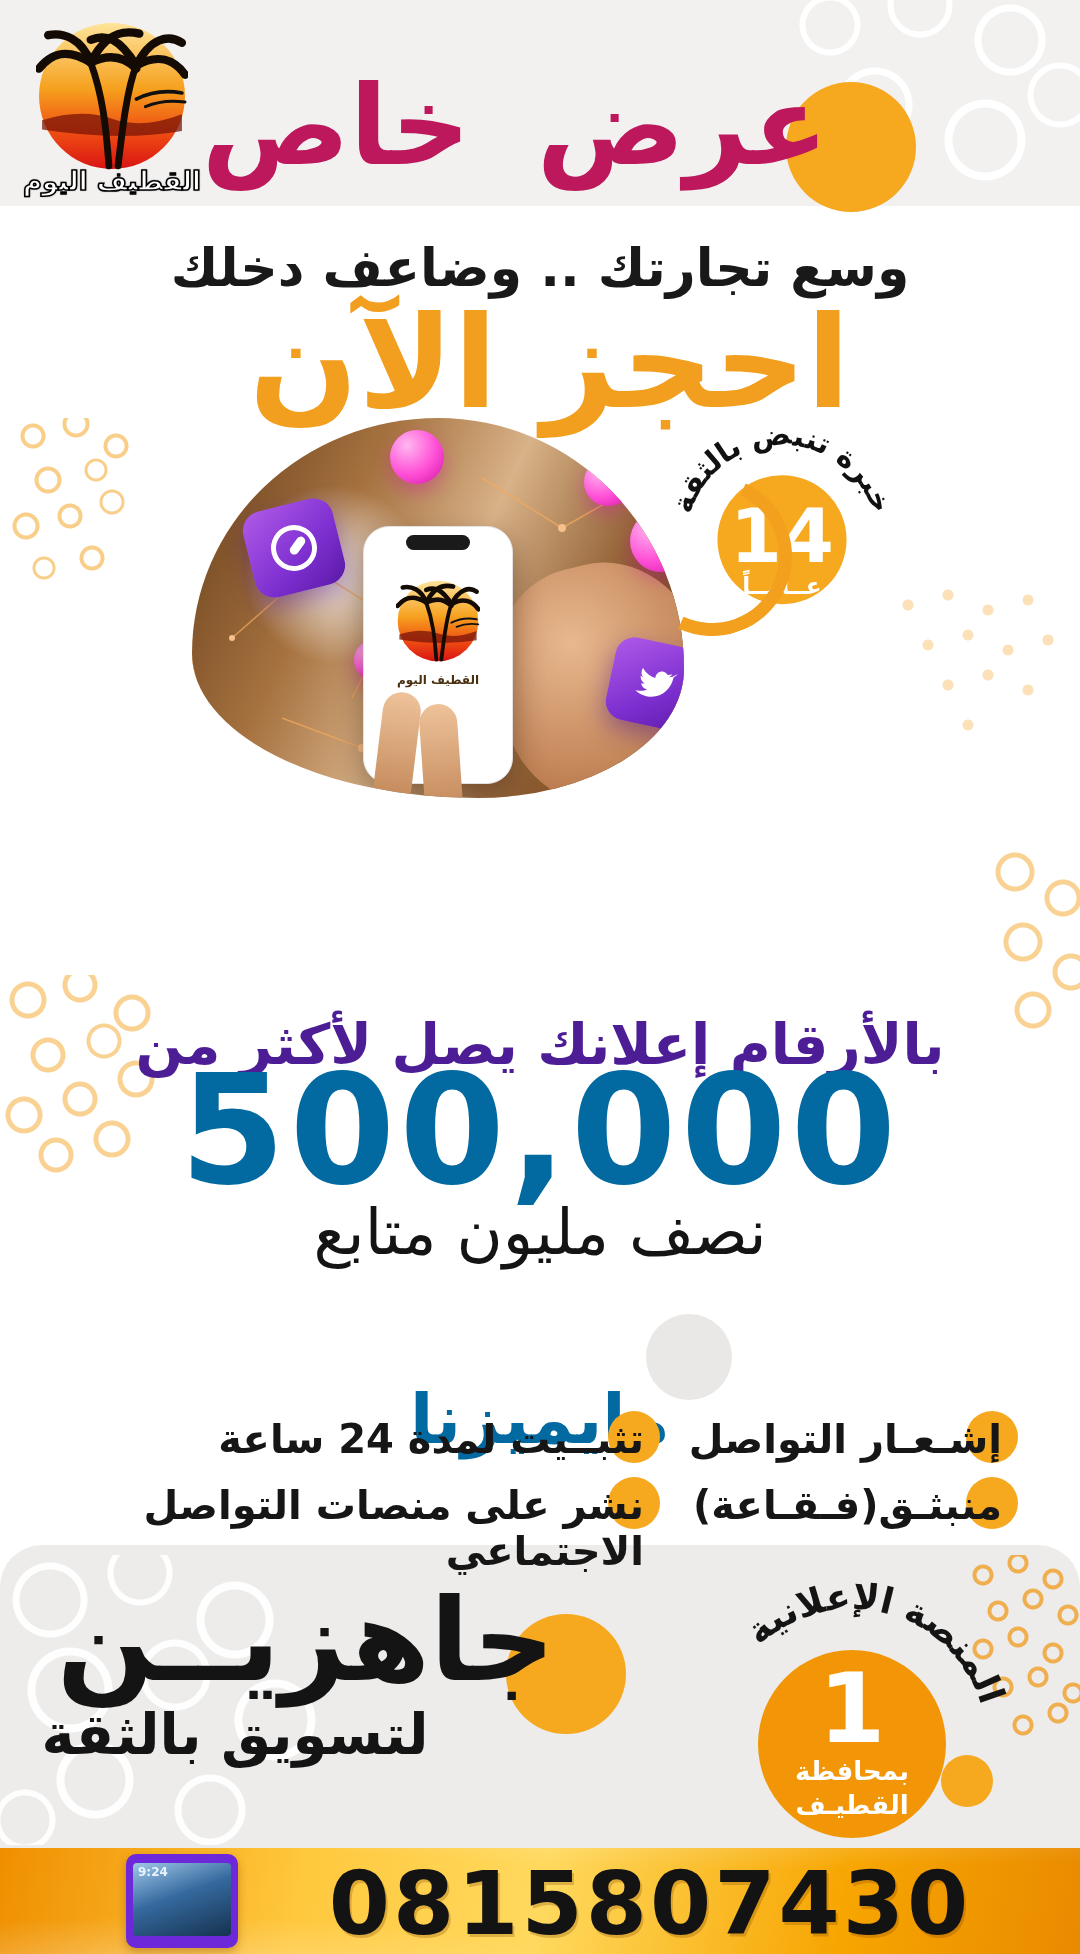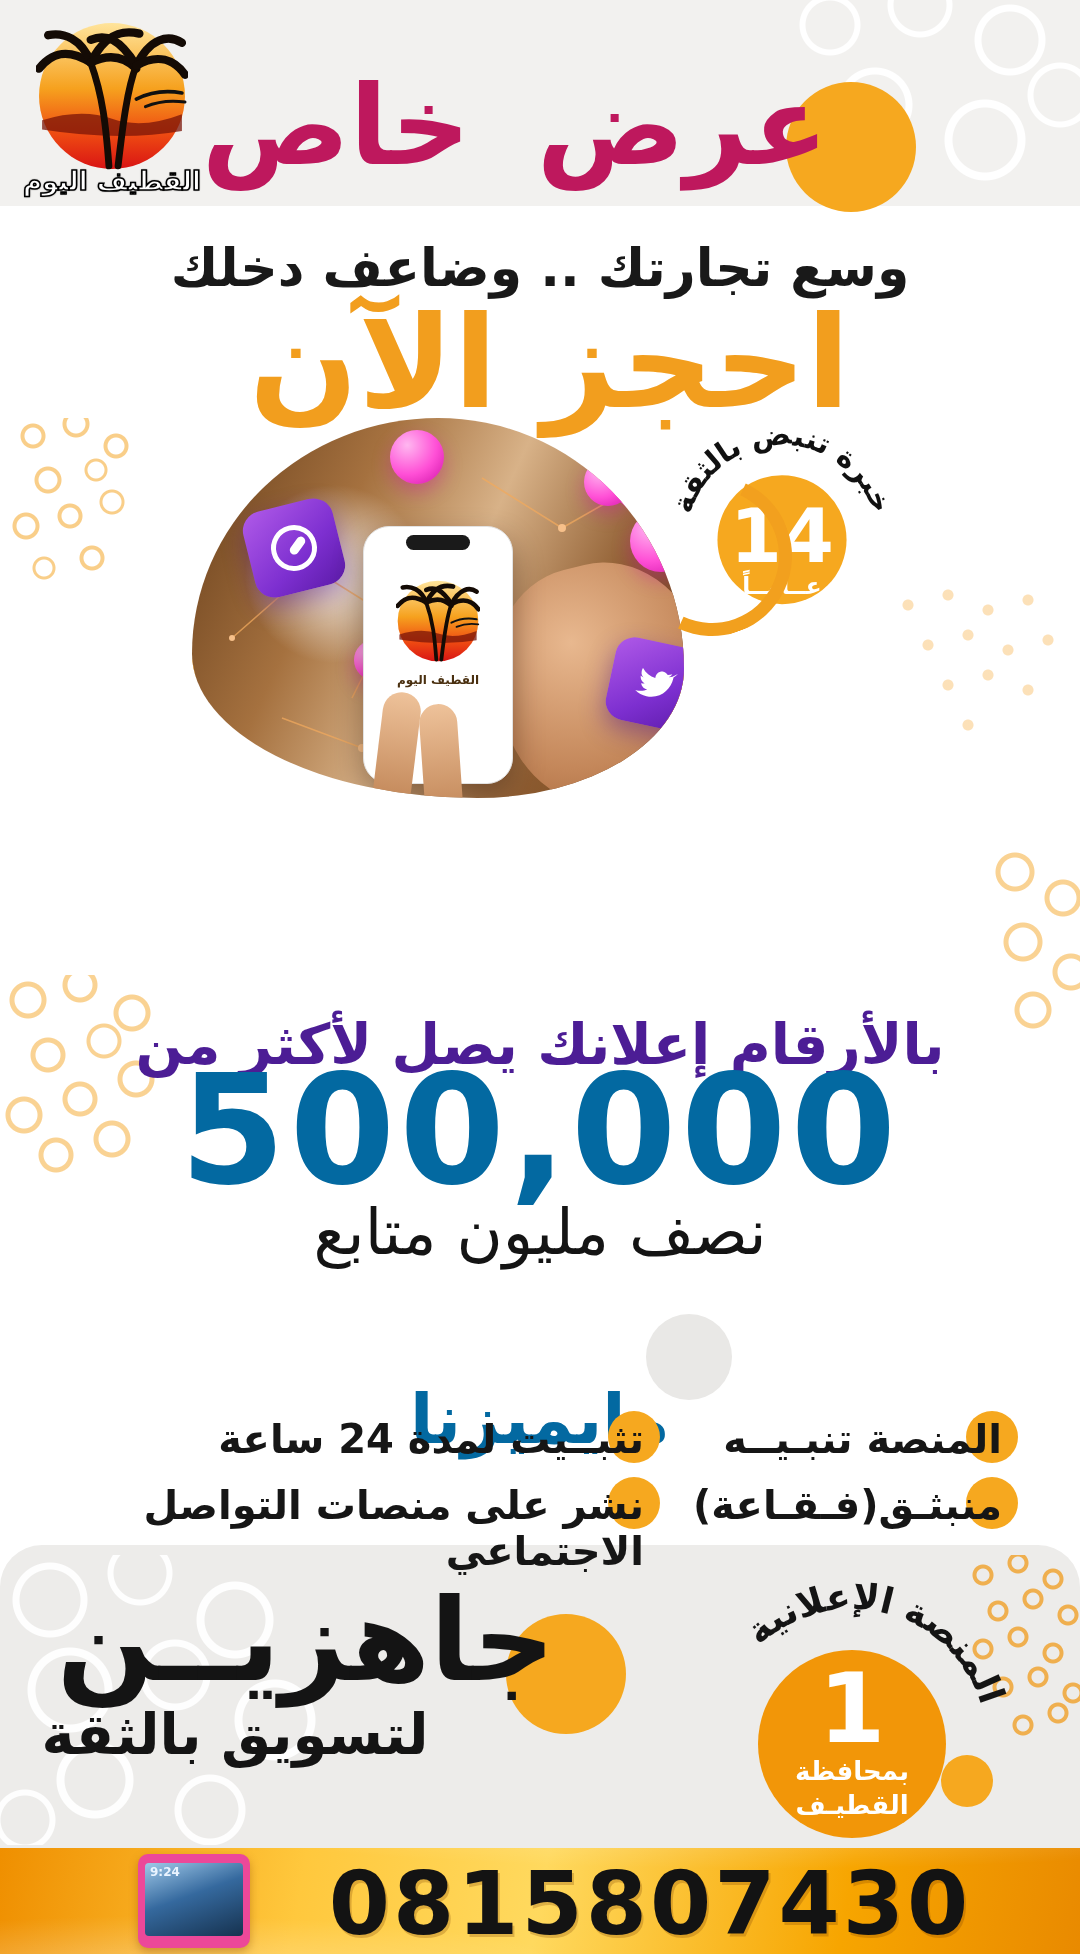--- a/index.html
+++ b/index.html
@@ -179,21 +179,21 @@
   
   .ready-circle{position:absolute;left:506px;top:1614px;width:120px;height:120px;border-radius:50%;background:#f6a81f;}
   .ready{position:absolute;left:105px;top:1580px;width:450px;text-align:right;direction:rtl;
     font-size:114px;font-weight:bold;color:#141414;line-height:122px;z-index:2;}
   .ready-sub{position:absolute;left:30px;top:1702px;width:410px;text-align:center;direction:rtl;
     font-size:56px;font-weight:bold;color:#141414;z-index:2;}
   .platform-badge{position:absolute;left:640px;top:1552px;width:400px;height:296px;}
   .footer-dot-sm{position:absolute;left:941px;top:1755px;width:52px;height:52px;border-radius:50%;background:#f6a81f;}
 
   
-  .bar-phone{position:absolute;left:138px;top:1854px;width:112px;height:94px;background:#ec4899;
+  .bar-phone{position:absolute;left:126px;top:1854px;width:112px;height:94px;background:#6d28d9;
     border-radius:10px;box-shadow:0 4px 10px rgba(120,60,0,.35);z-index:2;}
   .bar-phone .screen{position:absolute;left:7px;top:9px;right:7px;bottom:12px;border-radius:4px;
     background:linear-gradient(160deg,#9fc8e8,#35699e 45%,#16324f);}
   .bar-phone .time{position:absolute;left:5px;top:2px;font-size:12px;font-weight:bold;color:#eaf4ff;}
   .bar-number{position:absolute;left:260px;top:1852px;width:780px;text-align:center;z-index:2;
     font-size:88px;font-weight:bold;color:#131313;letter-spacing:3px;
     text-shadow:2px 3px 0 rgba(120,60,0,.25);}
 </style>
 </head>
 <body>
@@ -313,21 +313,21 @@
 
   <div class="stats-intro" data-interactable="false">بالأرقام إعلانك يصل لأكثر من</div>
   <div class="stats-number" data-interactable="false">500,000</div>
   <div class="stats-caption" data-interactable="false">نصف مليون متابع</div>
 
   <div class="features-title-circle" data-interactable="false"></div>
   <div class="features-title" data-interactable="false">مايميزنا</div>
 
   <div class="feature feat-1" data-interactable="false">
     <span class="dot" data-interactable="false"></span>
-    <span class="lbl" data-interactable="false">المنصة تنبـيــه</span>
+    <span class="lbl" data-interactable="false">إشـعـار التواصل</span>
   </div>
   <div class="feature feat-2" data-interactable="false">
     <span class="dot" data-interactable="false"></span>
     <span class="lbl" data-interactable="false">تثبــيت لمدة 24 ساعة</span>
   </div>
   <div class="feature feat-3" data-interactable="false">
     <span class="dot" data-interactable="false"></span>
     <span class="lbl" data-interactable="false">منبثـق(فـقـاعة)</span>
   </div>
   <div class="feature feat-4" data-interactable="false">

